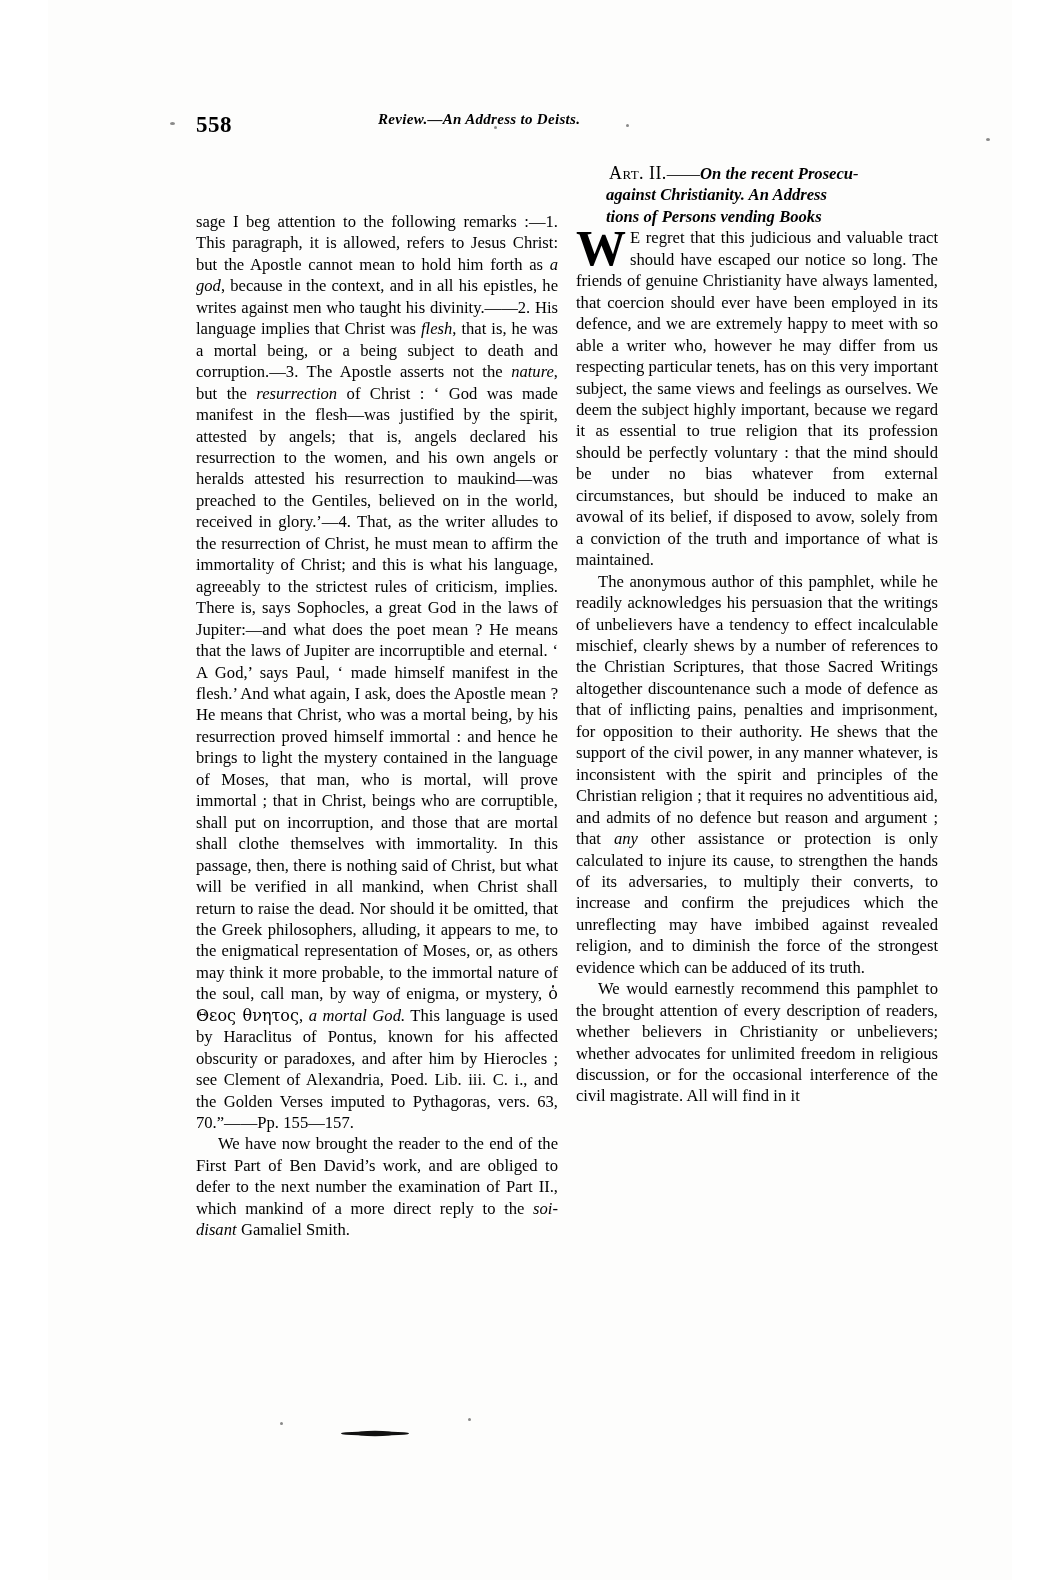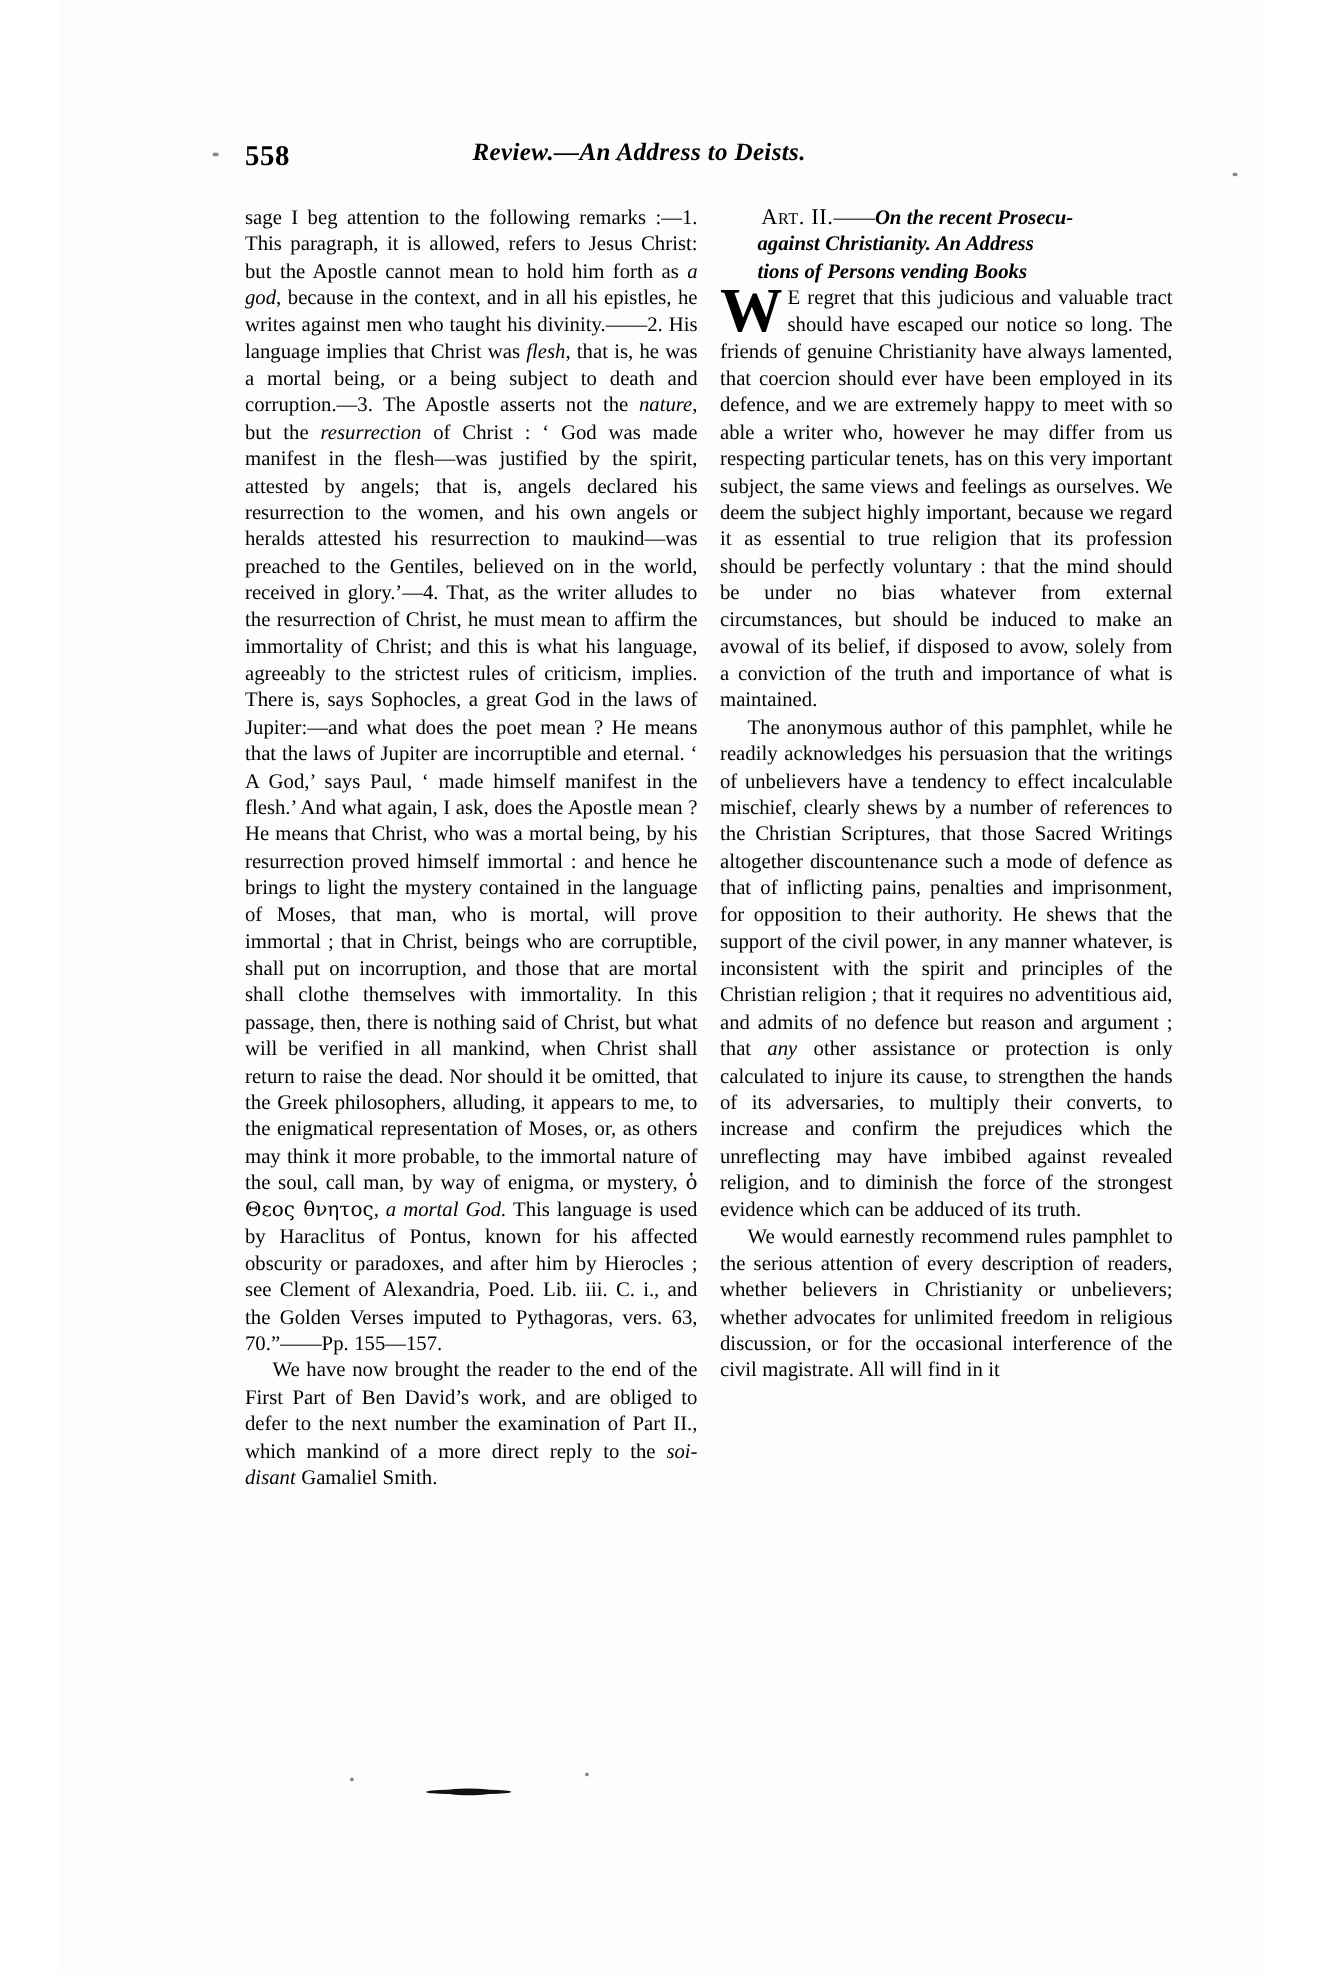--- a/index.html
+++ b/index.html
@@ -35,42 +35,42 @@
     font-size: 23px;
     font-weight: bold;
     letter-spacing: 0.5px;
   }
   #head-title {
     position: absolute;
     left: 330px;
     top: -1px;
     font-style: italic;
     font-weight: bold;
-    font-size: 20px;
+    font-size: 15px;
     letter-spacing: 0.3px;
   }
   
   #columns {
     position: absolute;
     left: 0;
     top: 163px;
     width: 1060px;
   }
   .col {
     position: absolute;
     top: 0;
     width: 362px;
     font-size: 16.6px;
     line-height: 21.45px;
     text-align: justify;
     text-justify: inter-word;
     hyphens: none;
     word-spacing: 0.2px;
   }
-  #col-left  { left: 148px; }
+  #col-left  { left: 148px; margin-top: 48px; }
   #col-right { left: 528px; }
 
   .para {
     margin: 0;
     text-indent: 0;
   }
   .para + .para {
     margin-top: 0px;
   }
   .para.indent {
@@ -184,21 +184,21 @@
       <div id="art-heading">
         <span class="hang"><span class="smallcaps">Art. II.</span><span>——</span><span class="title-ital">On the recent Prosecu-</span></span>
         <span class="hang-cont title-ital">against Christianity.  An Address</span>
         <span class="hang-cont title-ital">tions of Persons vending Books</span>
       </div>
 
       <p id="opening-para"><span id="drop-cap">W</span><span>E regret that this judicious and valuable tract should have escaped our notice so long.   The friends of genuine Christianity have always lamented, that coercion should ever have been employed in its defence, and we are extremely happy to meet with so able a writer who, however he may differ from us respecting particular tenets, has on this very important subject, the same views and feelings as ourselves.   We deem the subject highly important, because we regard it as essential to true religion that its profession should be perfectly voluntary : that the mind should be under no bias whatever from external circumstances, but should be induced to make an avowal of its belief, if disposed to avow, solely from a conviction of the truth and importance of what is maintained.</span></p>
 
       <p class="para indent"><span>The anonymous author of this pamphlet, while he readily acknowledges his persuasion that the writings of unbelievers have a tendency to effect incalculable mischief, clearly shews by a number of references to the Christian Scriptures, that those Sacred Writings altogether discountenance such a mode of defence as that of inflicting pains, penalties and imprisonment, for opposition to their authority.   He shews that the support of the civil power, in any manner whatever, is inconsistent with the spirit and principles of the Christian religion ; that it requires no adventitious aid, and admits of no defence but reason and argument ; that </span><i>any</i><span> other assistance or protection is only calculated to injure its cause, to strengthen the hands of its adversaries, to multiply their converts, to increase and confirm the prejudices which the unreflecting may have imbibed against revealed religion, and to diminish the force of the strongest evidence which can be adduced of its truth.</span></p>
 
-      <p class="para indent">We would earnestly recommend rules pamphlet to the serious attention of every description of readers, whether believers in Christianity or unbelievers; whether advocates for unlimited freedom in religious discussion, or for the occasional interference of the civil magistrate.   All will find in it</p>
+      <p class="para indent">We would earnestly recommend this pamphlet to the brought attention of every description of readers, whether believers in Christianity or unbelievers; whether advocates for unlimited freedom in religious discussion, or for the occasional interference of the civil magistrate.   All will find in it</p>
 
     </div>
   </div>
 
   <div id="ornament">
     <div class="bar"></div>
   </div>
 
   <div class="speck" style="left:122px;top:122px;width:5px;height:3px;"></div>
   <div class="speck" style="left:446px;top:126px;width:3px;height:3px;"></div>

